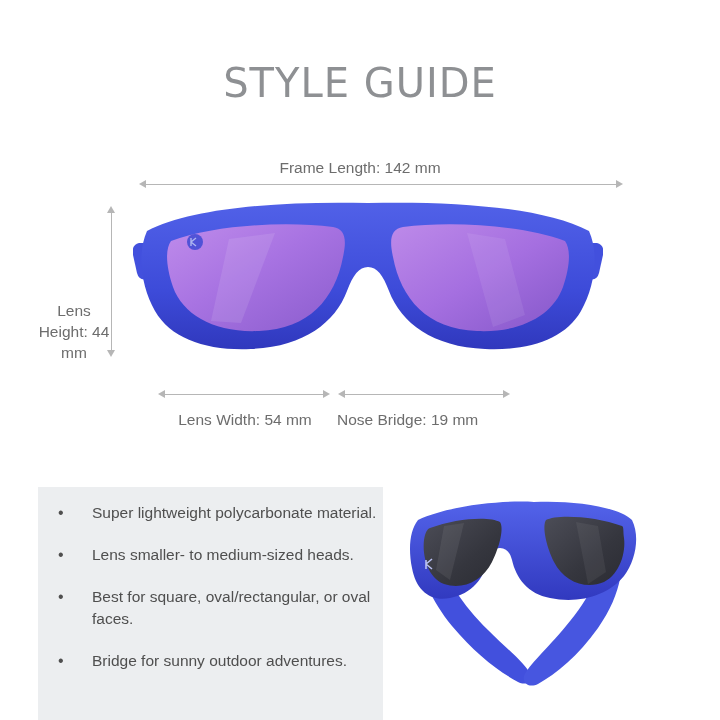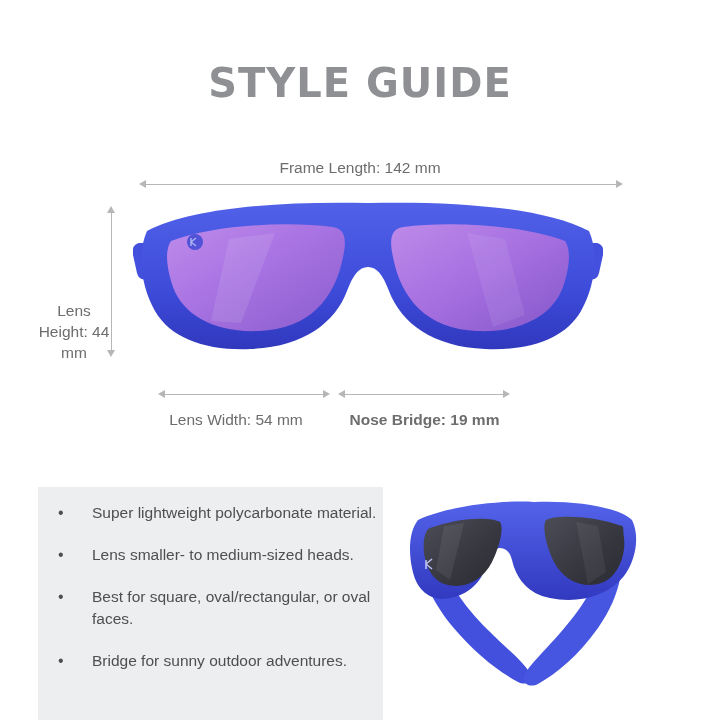--- a/index.html
+++ b/index.html
@@ -21,21 +21,21 @@
   }
 
   
   .title {
     position: absolute;
     top: 60px;
     left: 0;
     width: 720px;
     text-align: center;
     font-size: 40px;
-    font-weight: bold;
+    font-weight: normal;
     letter-spacing: 1px;
     color: #8e9093;
     font-family: "DejaVu Sans", sans-serif;
   }
 
   
   .label {
     position: absolute;
     font-size: 15.5px;
     color: #6d6d6d;
@@ -51,30 +51,28 @@
     top: 256px;
     left: 34px;
     width: 80px;
     text-align: center;
     line-height: 21px;
     white-space: normal;
     margin-top: 44px;
   }
   .lens-width-label {
     top: 411px;
-    left: 151px;
+    left: 160px;
     width: 170px;
     text-align: center;
   }
   .nose-bridge-label {
     top: 411px;
     left: 337px;
     width: 175px;
-    text-align: center;
-    font-weight: bold;
   }
 
   
   .arrow-h {
     position: absolute;
     height: 1px;
     background: #b6b6b6;
   }
   .arrow-v {
     position: absolute;

